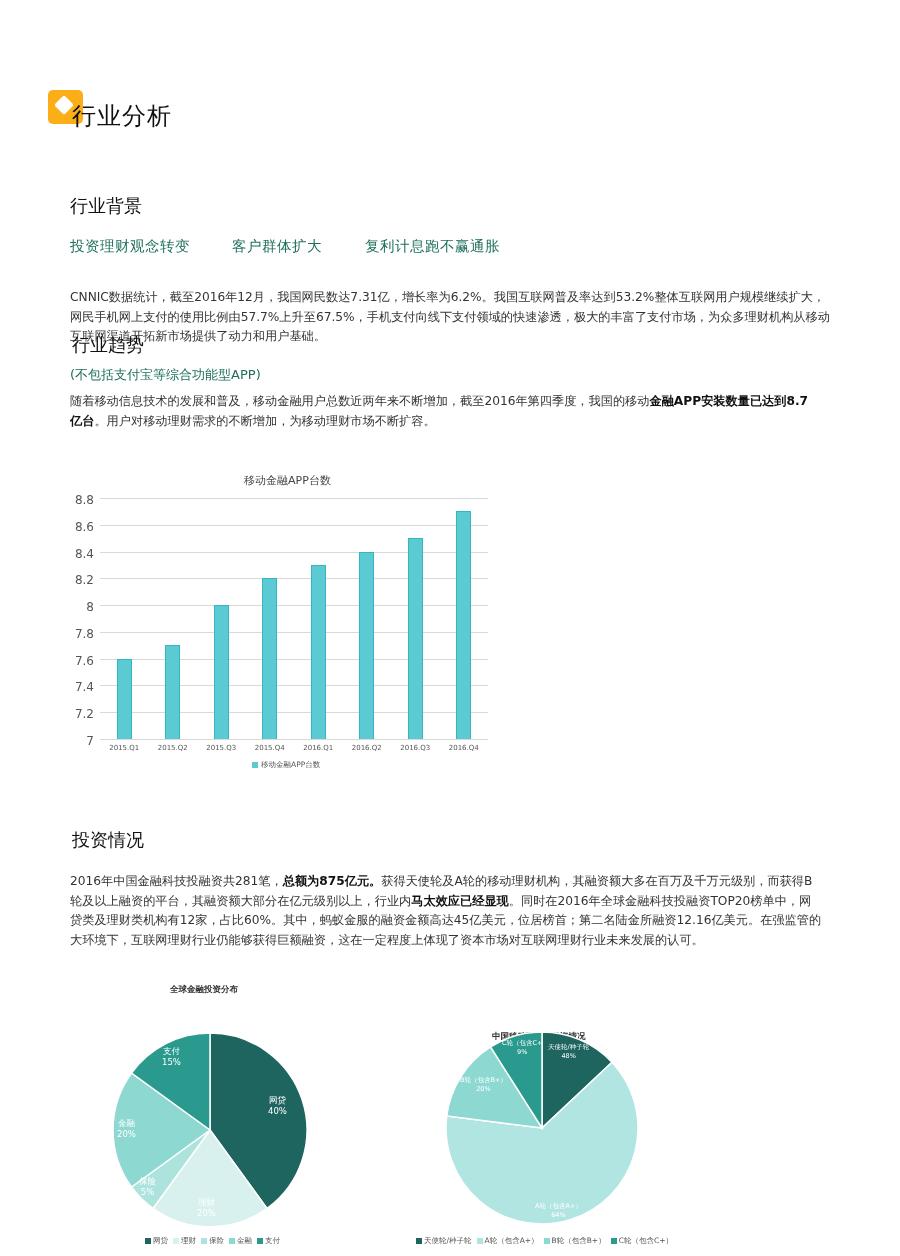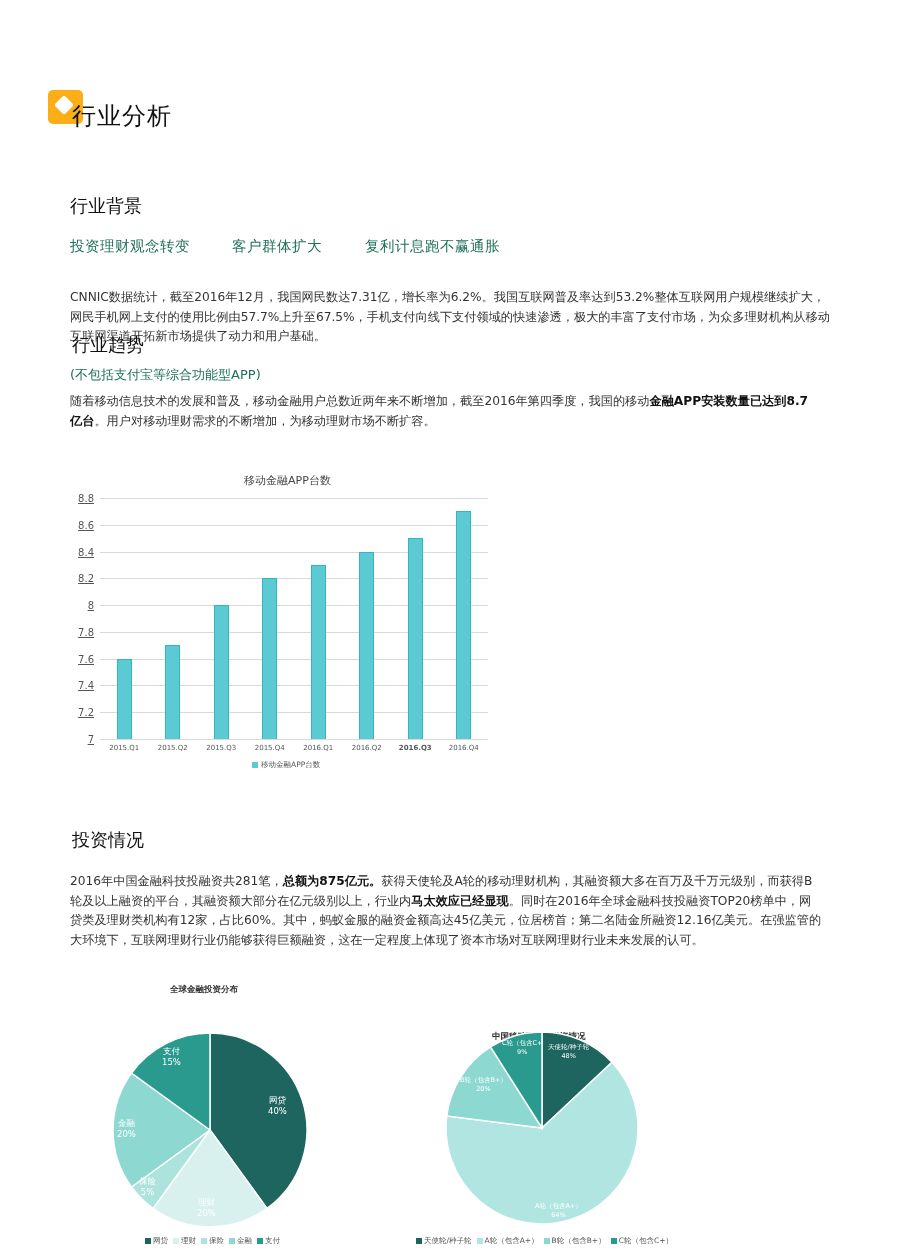--- a/index.html
+++ b/index.html
@@ -14,21 +14,21 @@
   .section-title { font-size: 18px; color: #111; line-height: 24px; }
   .keyword { font-size: 14.5px; color: #1e6f5c; line-height: 20px; letter-spacing: 0.5px; }
   .para { left: 70px; width: 760px; font-size: 12.2px; line-height: 19.5px; color: #333; }
   .para b { color: #111; font-weight: bold; }
   .subnote { left: 70px; top: 366px; font-size: 13px; color: #1e6f5c; }
 
   
   .bar-chart { left: 80px; top: 465px; width: 420px; height: 320px; }
   .chart-title { font-size: 11px; color: #444; text-align: center; width: 100%; }
   .gridline { height: 1px; background: #d9d9d9; }
-  .ytick { font-size: 10px; color: #555; width: 20px; text-align: right; text-decoration: underline; }
+  .ytick { font-size: 12px; color: #555; width: 20px; text-align: right; }
   .bar { background: #5ccad3; border: 1px solid #32b6c0; border-bottom: none; }
   .xtick { font-size: 7px; color: #555; text-align: center; width: 50px; }
   .legend { font-size: 7.5px; color: #555; display: flex; align-items: center; gap: 3px; }
   .swatch { width: 6px; height: 6px; display: inline-block; }
 
   .pie-title { font-size: 8.5px; color: #333; font-weight: bold; }
   .pie-label { font-size: 8.5px; color: #fff; text-align: center; line-height: 11px; }
   .pie-label.small { font-size: 6.5px; line-height: 9px; }
   .pie-legend { font-size: 7.5px; color: #555; display: flex; align-items: center; gap: 5px; white-space: nowrap; }
   .pie-legend span.item { display: inline-flex; align-items: center; gap: 2px; }
@@ -80,21 +80,21 @@
       <div class="abs xtick" style="left: 67.75px; top: 279px;">2015.Q2</div>
       <div class="abs bar" style="left: 133.75px; width: 15px; top: 140.111px; height: 133.889px;"></div>
       <div class="abs xtick" style="left: 116.25px; top: 279px;">2015.Q3</div>
       <div class="abs bar" style="left: 182.25px; width: 15px; top: 113.333px; height: 160.667px;"></div>
       <div class="abs xtick" style="left: 164.75px; top: 279px;">2015.Q4</div>
       <div class="abs bar" style="left: 230.75px; width: 15px; top: 99.9444px; height: 174.056px;"></div>
       <div class="abs xtick" style="left: 213.25px; top: 279px;">2016.Q1</div>
       <div class="abs bar" style="left: 279.25px; width: 15px; top: 86.5556px; height: 187.444px;"></div>
       <div class="abs xtick" style="left: 261.75px; top: 279px;">2016.Q2</div>
       <div class="abs bar" style="left: 327.75px; width: 15px; top: 73.1667px; height: 200.833px;"></div>
-      <div class="abs xtick" style="left: 310.25px; top: 279px; font-weight: bold;">2016.Q3</div>
+      <div class="abs xtick" style="left: 310.25px; top: 279px;">2016.Q3</div>
       <div class="abs bar" style="left: 376.25px; width: 15px; top: 46.3889px; height: 227.611px;"></div>
       <div class="abs xtick" style="left: 358.75px; top: 279px;">2016.Q4</div>
       <div class="abs legend" style="left: 172px; top: 295px;">
         <span class="swatch" style="background: rgb(92, 202, 211);"></span>
         <span>移动金融APP台数</span>
       </div>
     </div>
 </div>
 
 <div class="abs section-title" style="left:72px; top:828px;">投资情况</div>

